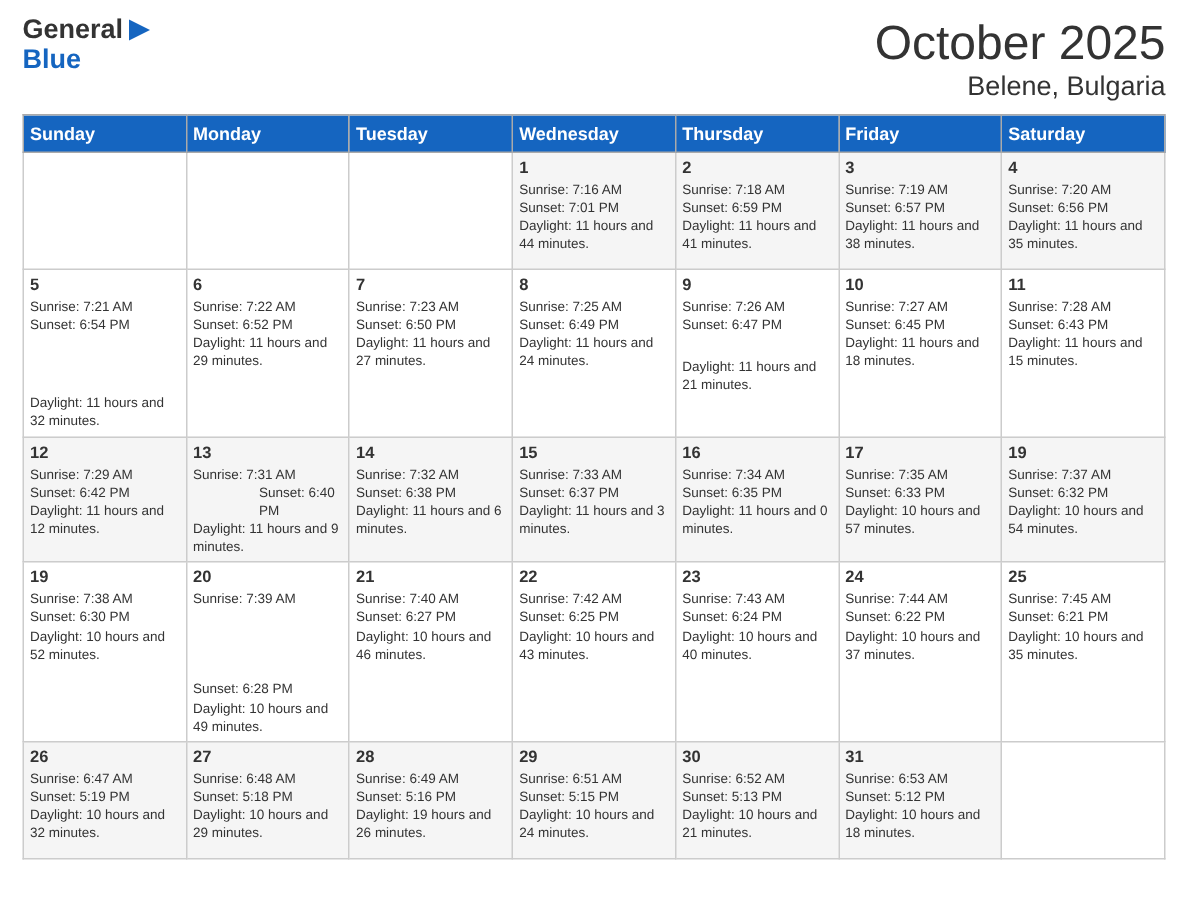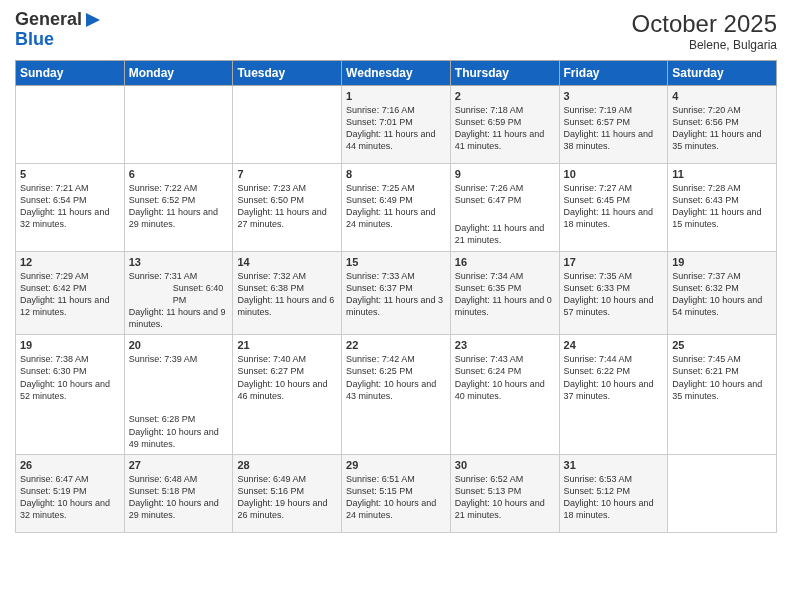--- a/index.html
+++ b/index.html
@@ -35,26 +35,26 @@
     .logo-blue { color: #1565c0; }
     .logo-icon {
       width: 18px;
       height: 18px;
       margin-left: 2px;
     }
     .title-block {
       text-align: right;
     }
     .month-title {
-      font-size: 24px;
+      font-size: 32px;
       font-weight: normal;
       color: #333;
     }
     .location {
-      font-size: 12px;
+      font-size: 18px;
       color: #333;
     }
     table {
       width: 100%;
       border-collapse: collapse;
       table-layout: fixed;
     }
     thead tr th {
       background: #1565c0;
       color: #fff;
@@ -163,21 +163,21 @@
               <span style="display: block;">Daylight: 11 hours and 35 minutes.</span>
             </div>
           </td>
         </tr>
         <tr>
           <td>
             <span class="day-num">5</span>
             <div class="cell-content">
               <span style="display: block;">Sunrise: 7:21 AM</span>
               <span style="display: block;">Sunset: 6:54 PM</span>
-              <span style="display: block;">Daylight: 11 hours and 32 minutes.</span>
+              <span style="display: block; margin-top: 40px;">Daylight: 11 hours and 32 minutes.</span>
             </div>
           </td>
           <td>
             <span class="day-num">6</span>
             <div class="cell-content">
               <span style="display: block;">Sunrise: 7:22 AM</span>
               <span style="display: block;">Sunset: 6:52 PM</span>
               <span style="display: block;">Daylight: 11 hours and 29 minutes.</span>
             </div>
           </td>

